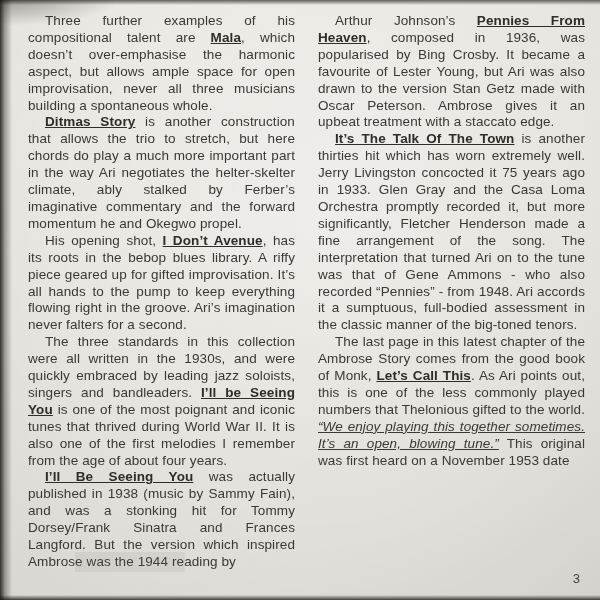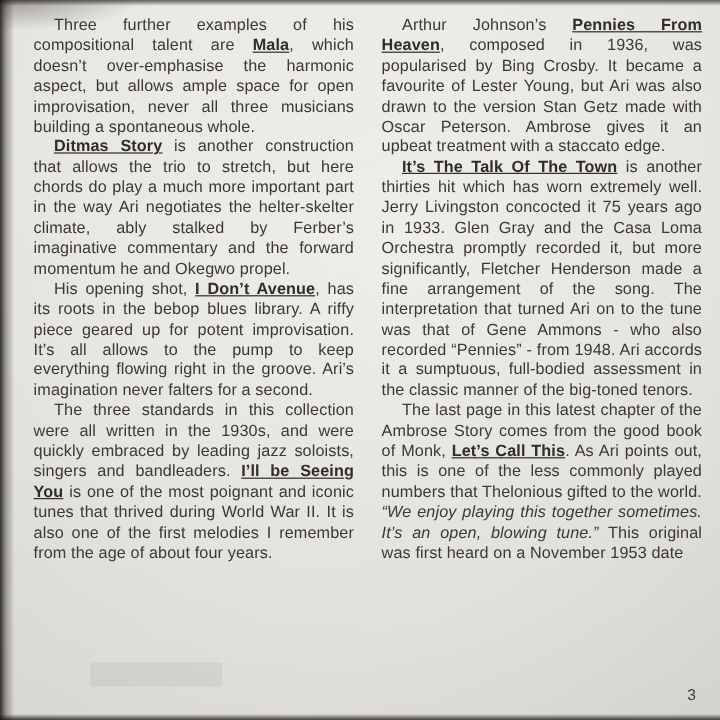--- a/index.html
+++ b/index.html
@@ -31,21 +31,21 @@
     margin: 0;
     text-align: justify;
     text-indent: 17px;
     font-size: 13.5px;
     line-height: 16.9px;
     color: #3b3835;
     letter-spacing: 0.1px;
   }
   p.para.no-indent { text-indent: 0; }
   .bold   { font-weight: bold; color: #2f2c29; text-decoration: underline; }
-  .italic { font-style: italic; }
+  .italic { font-style: italic; text-decoration: underline; }
   .normal { font-style: normal; }
   .pagenum {
     position: absolute;
     right: 20px;
     bottom: 14px;
     font-size: 13px;
     color: #45423e;
   }
   .edge { position: absolute; pointer-events: none; }
   .edge-left {
@@ -70,22 +70,23 @@
   }
 </style>
 </head>
 <body>
 
 <div class="photo">
   <div class="page-inner">
     <div class="col">
         <p class="para"><span class="normal">Three further examples of his compositional talent are </span><span class="bold">Mala</span><span class="normal">, which doesn’t over-emphasise the harmonic aspect, but allows ample space for open improvisation, never all three musicians building a spontaneous whole.</span></p>
         <p class="para"><span class="bold">Ditmas Story</span><span class="normal"> is another construction that allows the trio to stretch, but here chords do play a much more important part in the way Ari negotiates the helter-skelter climate, ably stalked by Ferber’s imaginative commentary and the forward momentum he and Okegwo propel.</span></p>
-        <p class="para"><span class="normal">His opening shot, </span><span class="bold">I Don’t Avenue</span><span class="normal">, has its roots in the bebop blues library. A riffy piece geared up for potent improvisation. It’s all allows to the pump to keep everything flowing right in the groove. Ari’s imagination never falters for a second.</span></p>
+        <p class="para"><span class="normal">His opening shot, </span><span class="bold">I Don’t Avenue</span><span class="normal">, has its roots in the bebop blues library. A riffy piece geared up for gifted improvisation. It’s all hands to the pump to keep everything flowing right in the groove. Ari’s imagination never falters for a second.</span></p>
         <p class="para"><span class="normal">The three standards in this collection were all written in the 1930s, and were quickly embraced by leading jazz soloists, singers and bandleaders. </span><span class="bold">I’ll be Seeing You</span><span class="normal"> is one of the most poignant and iconic tunes that thrived during World War II. It is also one of the first melodies I remember from the age of about four years.</span></p>
+        <p class="para"><span class="bold">I’ll Be Seeing You</span><span class="normal"> was actually published in 1938 (music by Sammy Fain), and was a stonking hit for Tommy Dorsey/Frank Sinatra and Frances Langford. But the version which inspired Ambrose was the 1944 reading by</span></p>
       </div>
     <div class="col">
         <p class="para"><span class="normal">Arthur Johnson’s </span><span class="bold">Pennies From Heaven</span><span class="normal">, composed in 1936, was popularised by Bing Crosby. It became a favourite of Lester Young, but Ari was also drawn to the version Stan Getz made with Oscar Peterson. Ambrose gives it an upbeat treatment with a staccato edge.</span></p>
         <p class="para"><span class="bold">It’s The Talk Of The Town</span><span class="normal"> is another thirties hit which has worn extremely well. Jerry Livingston concocted it 75 years ago in 1933. Glen Gray and the Casa Loma Orchestra promptly recorded it, but more significantly, Fletcher Henderson made a fine arrangement of the song. The interpretation that turned Ari on to the tune was that of Gene Ammons - who also recorded “Pennies” - from 1948. Ari accords it a sumptuous, full-bodied assessment in the classic manner of the big-toned tenors.</span></p>
         <p class="para"><span class="normal">The last page in this latest chapter of the Ambrose Story comes from the good book of Monk, </span><span class="bold">Let’s Call This</span><span class="normal">. As Ari points out, this is one of the less commonly played numbers that Thelonious gifted to the world. </span><span class="italic">“We enjoy playing this together sometimes. It’s an open, blowing tune.”</span><span class="normal"> This original was first heard on a November 1953 date</span></p>
       </div>
   </div>
   <div class="pagenum">3</div>
   <div class="edge scan-artifact"></div>
   <div class="edge edge-left"></div>

